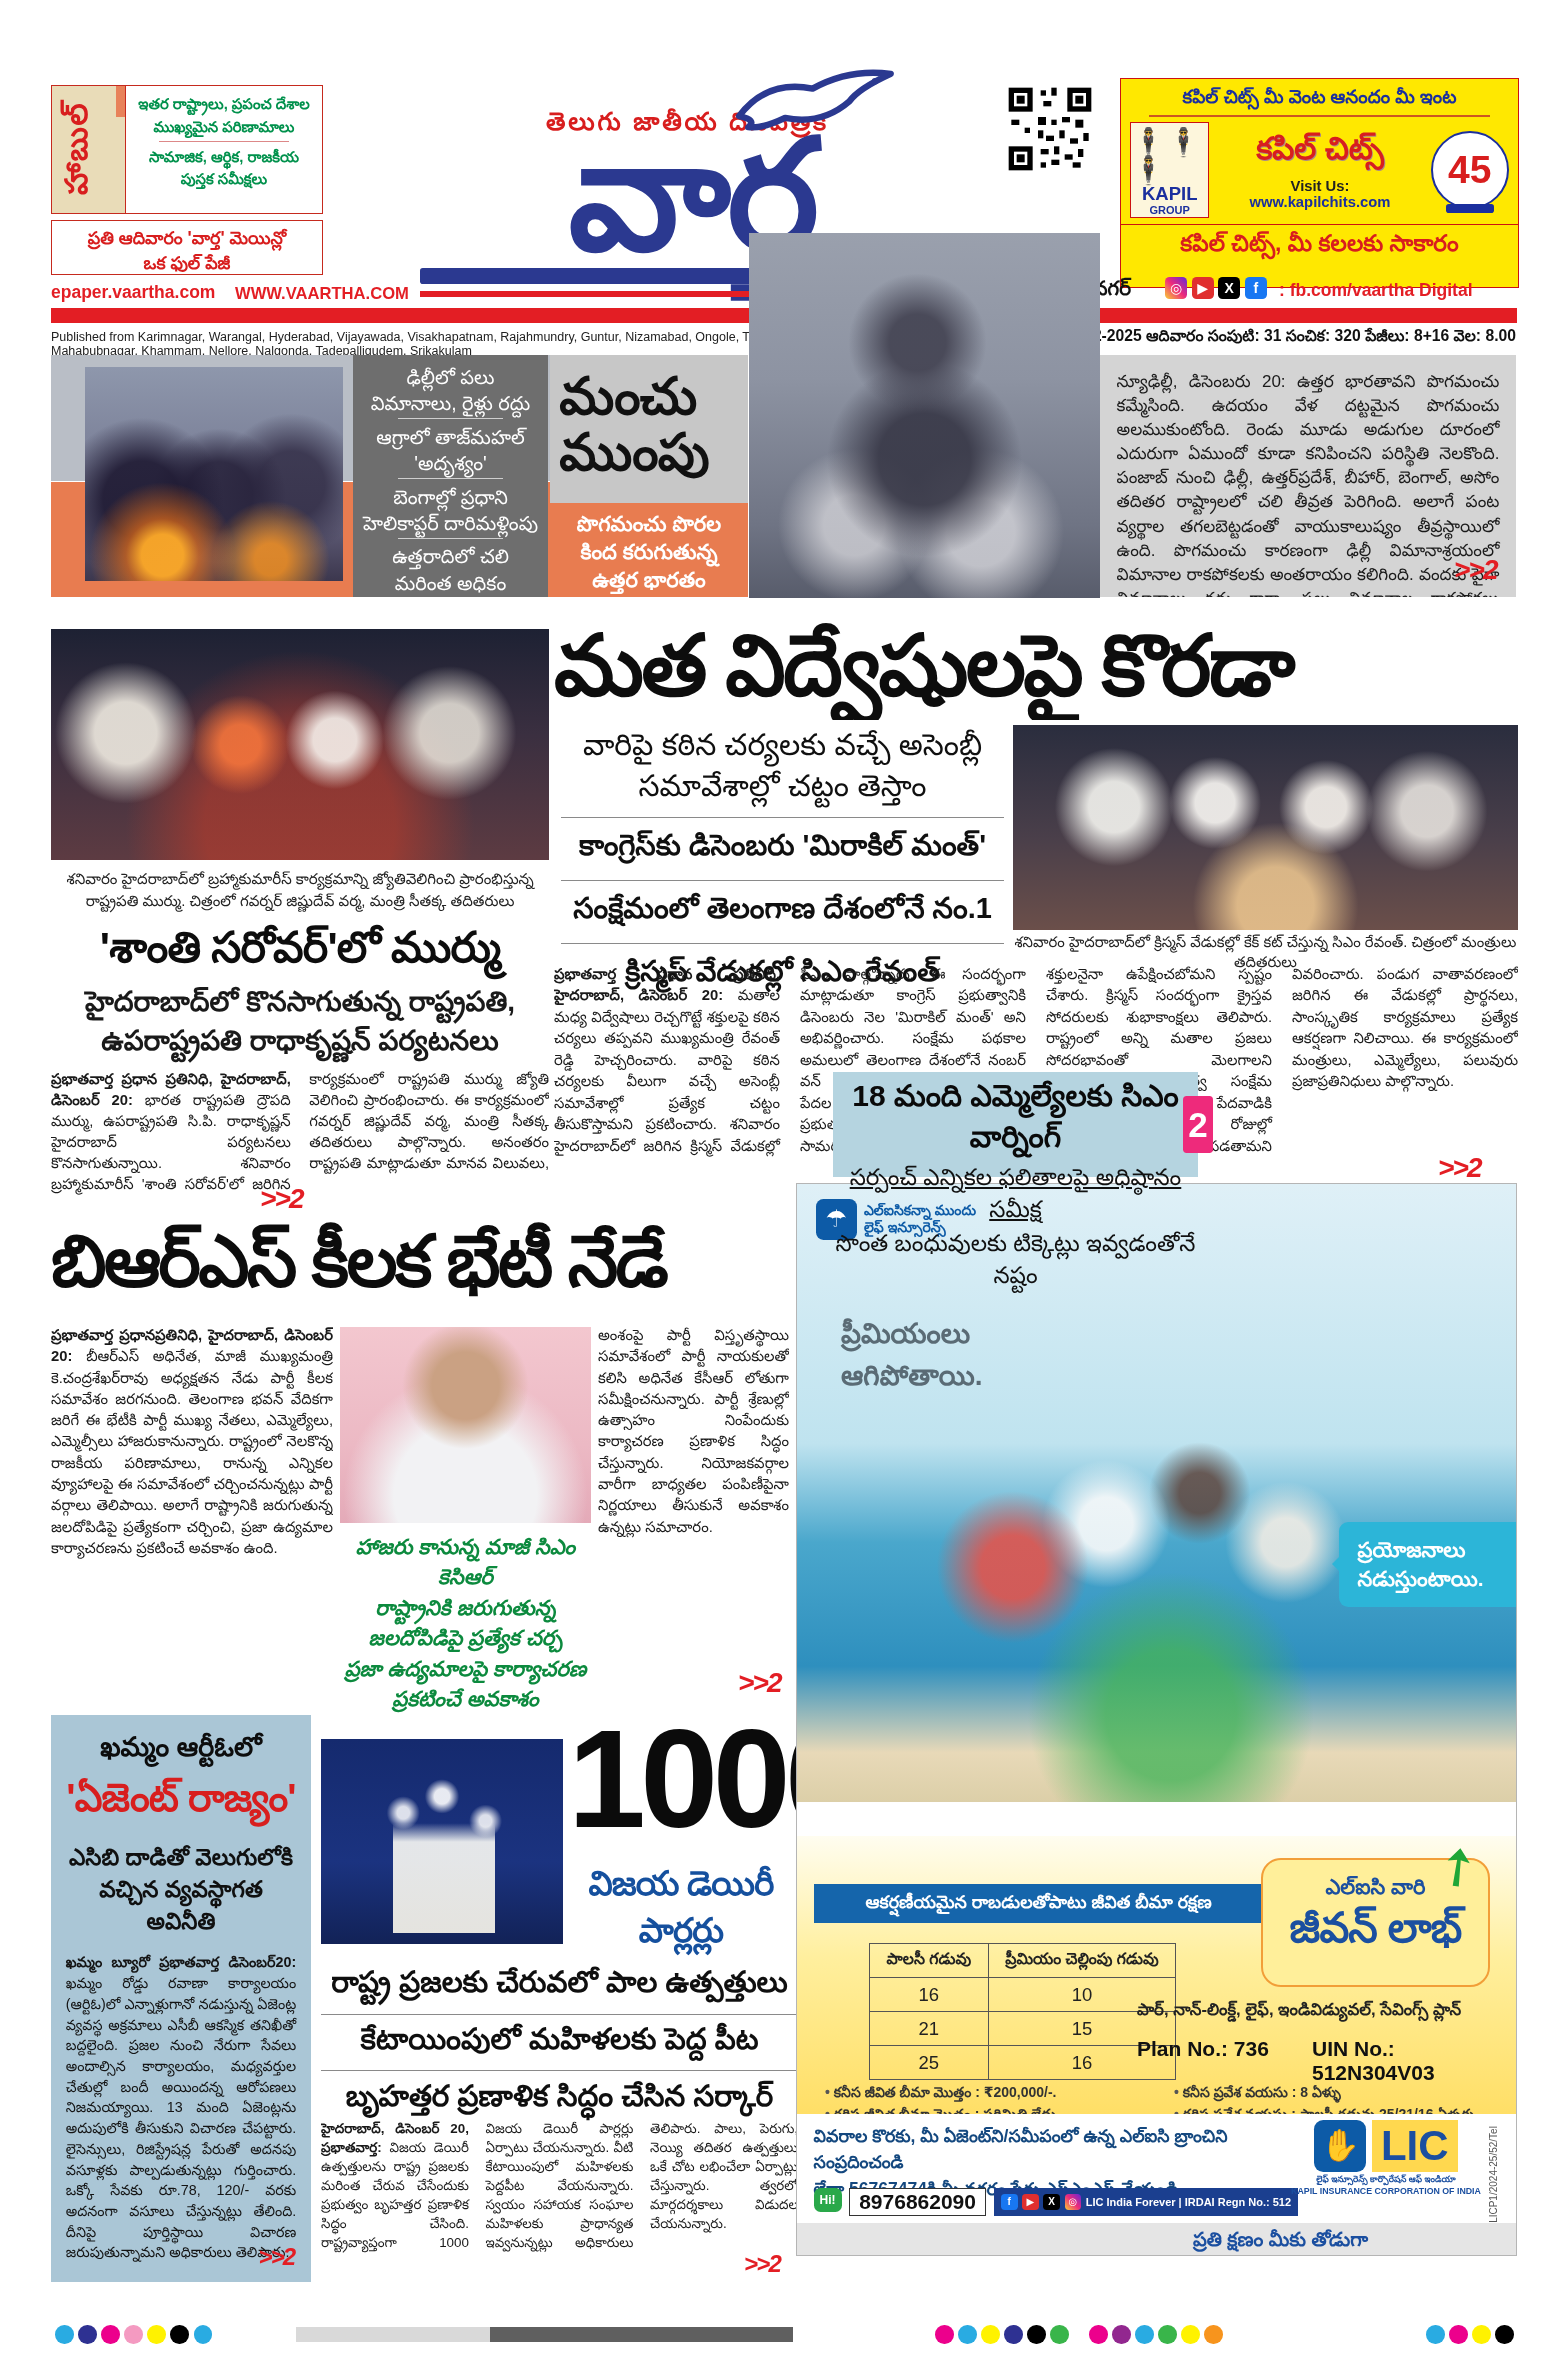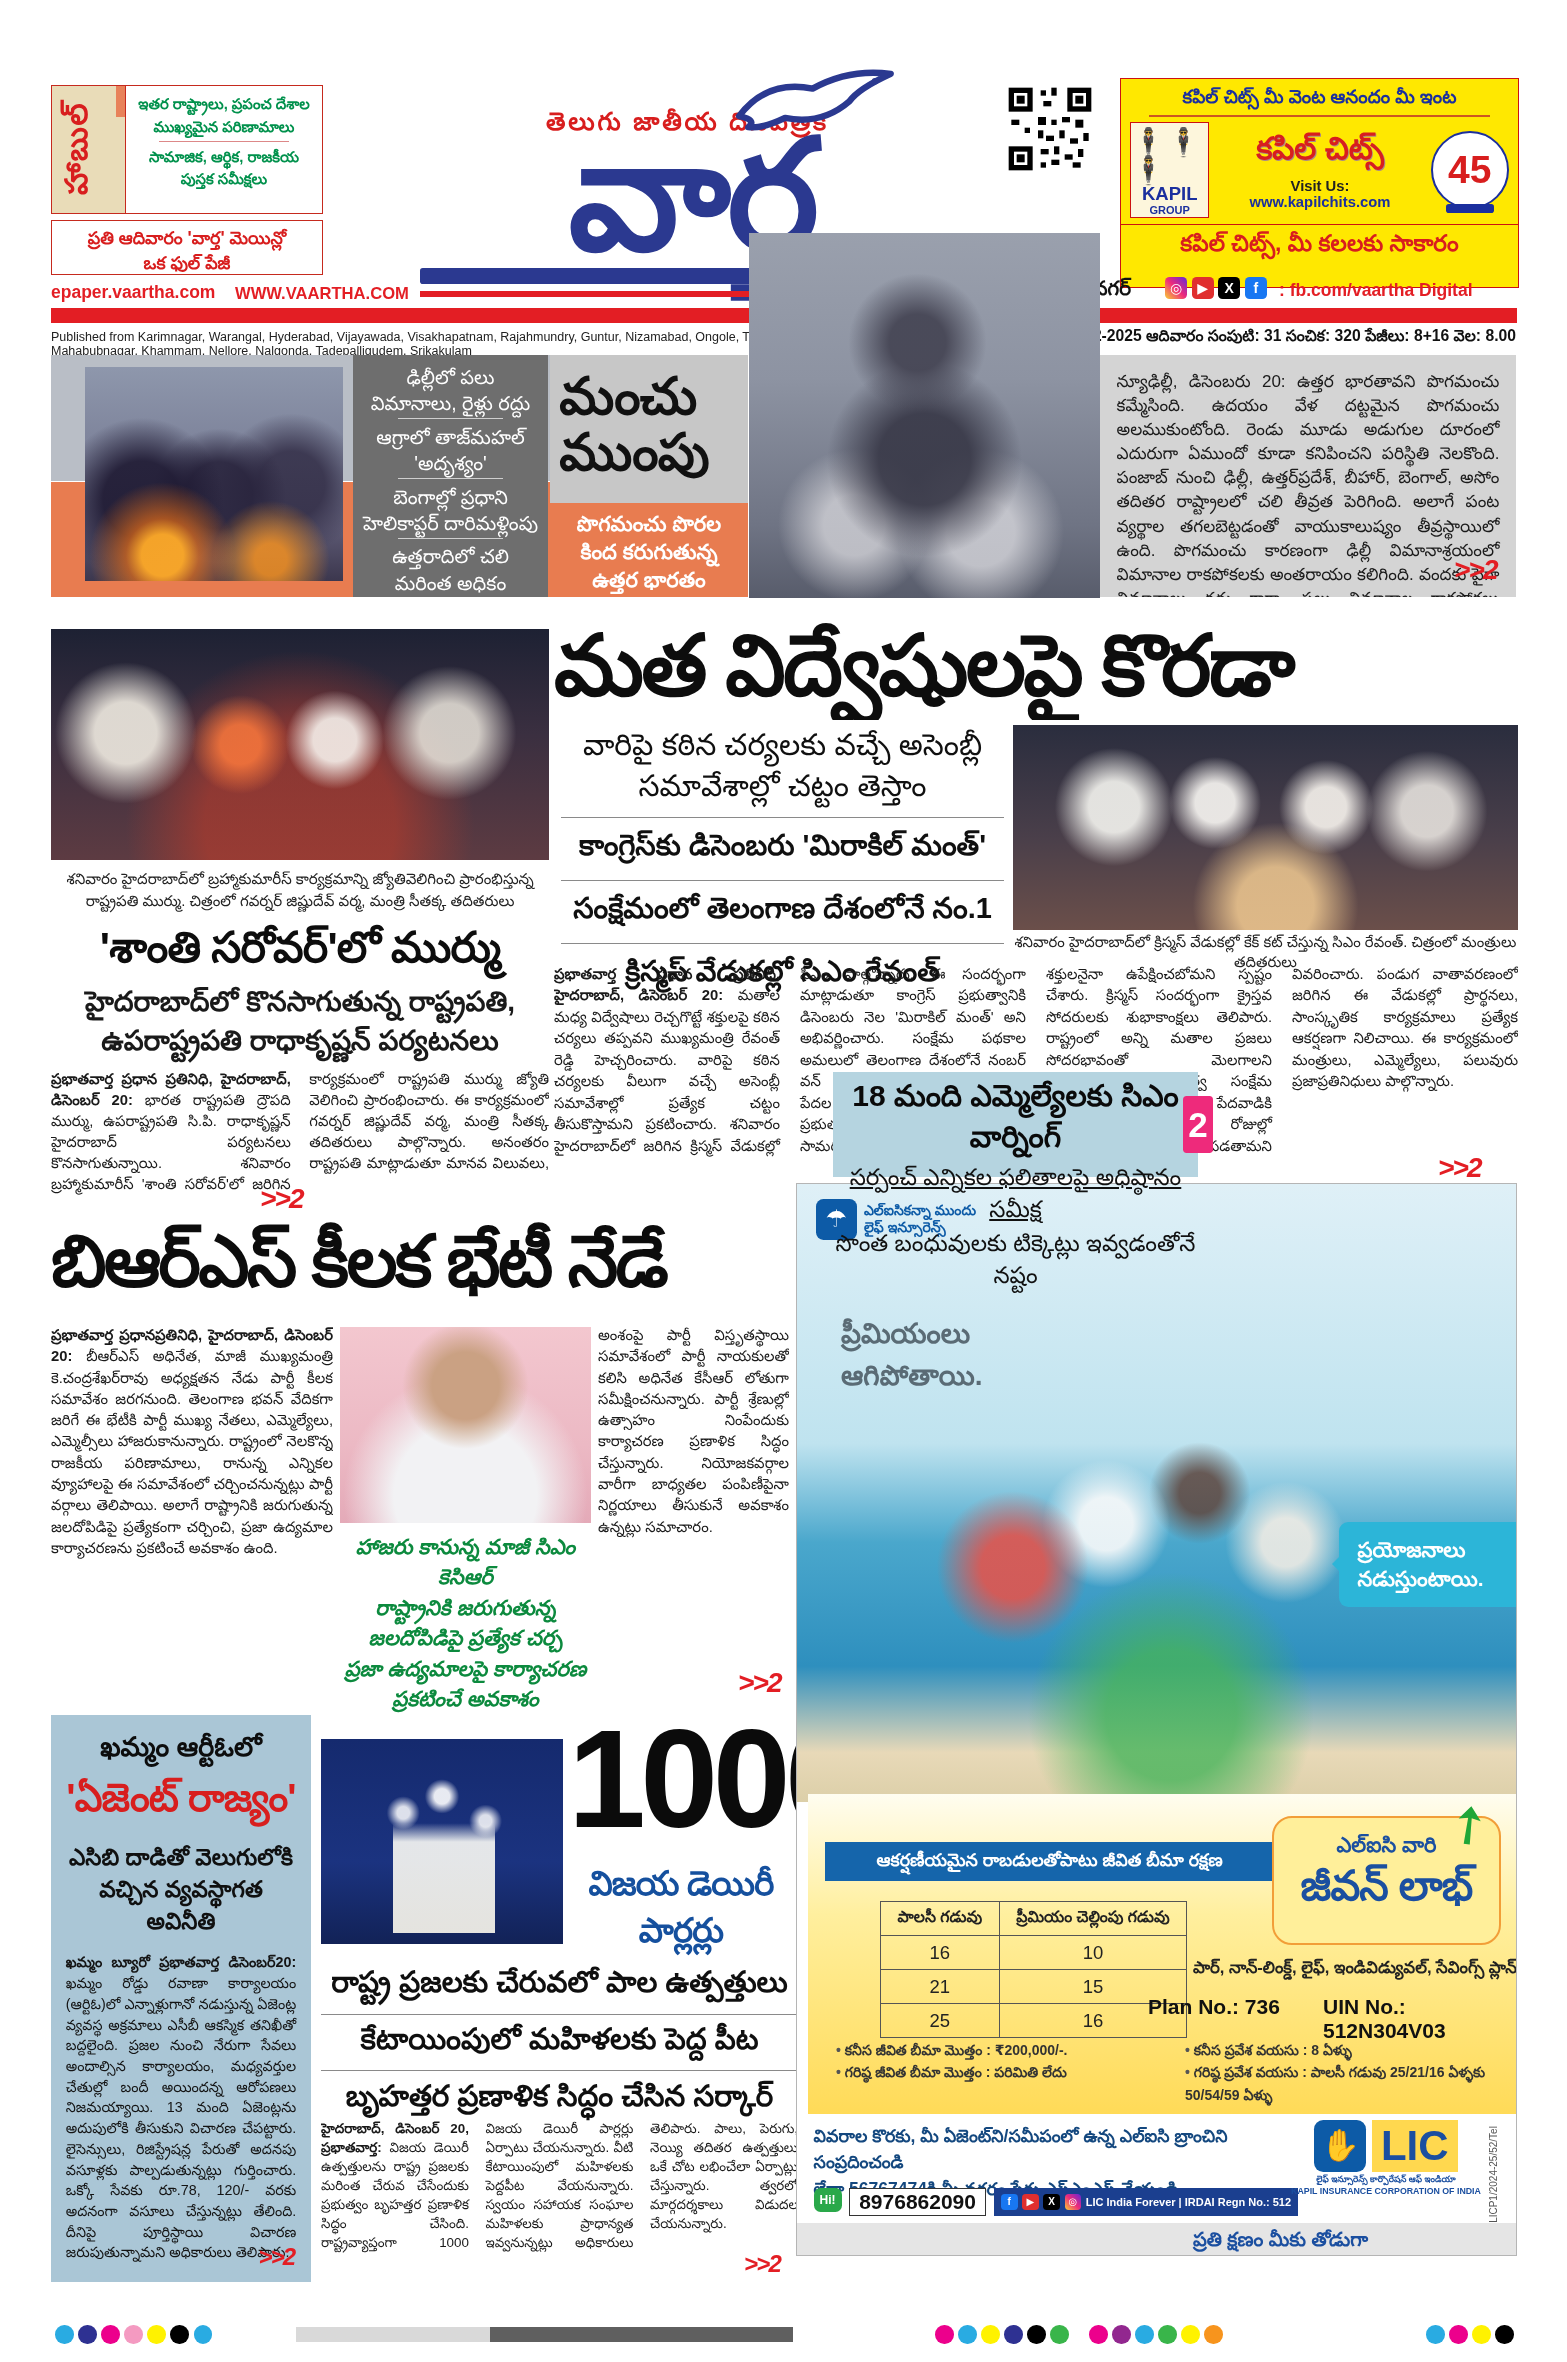--- a/index.html
+++ b/index.html
@@ -158,30 +158,30 @@
       radial-gradient(circle at 56% 50%, rgba(90,60,50,.8) 0 4%, transparent 10%),
       radial-gradient(circle at 68% 58%, rgba(250,240,230,.85) 0 4%, transparent 10%),
       radial-gradient(circle at 52% 86%, rgba(70,180,90,.8) 0 10%, transparent 22%),
       linear-gradient(180deg,#dff0f7 0%, #bfe3ef 42%, #4aa7cc 58%, #2e8fbe 78%, #e8d9b8 92%, #dccfa8 100%); }
   .lic-mini { position:absolute; left:18.5px; top:14.8px; display:flex; gap:7.4px; align-items:center; }
   .lic-mini-ico { width:41px; height:41px; background:#0d5ba7; border-radius:7.4px; color:#fff; font-size:24px; display:flex; align-items:center; justify-content:center; }
   .lic-mini-txt { color:#0d5ba7; font-weight:bold; font-size:14px; line-height:1.25; }
   .lic-premium { position:absolute; left:44px; top:129px; color:#5a6b75; font-weight:bold; font-size:28px; line-height:1.5; }
   .lic-benefit { position:absolute; right:0px; top:338px; width:177px; background:#2cb5d8; color:#fff; font-weight:bold; font-size:21px; line-height:1.4; padding:13px 13px 13px 18.5px; border-radius:9.2px 0 0 9.2px; }
   .lic-benefit:before { content:""; position:absolute; left:-20px; top:50%; transform:translateY(-50%); border:13px solid transparent; border-right:13px solid #2cb5d8; }
-  .lic-yellow { position:absolute; left:0; top:610px; width:719px; height:344px; background:linear-gradient(180deg,#fffdf0 0%, #ffeF9e 35%, #ffd84f 100%);margin-left:11px; }
+  .lic-yellow { position:absolute; left:0; top:652px; width:719px; height:344px; background:linear-gradient(180deg,#fffdf0 0%, #ffeF9e 35%, #ffd84f 100%); }
   .lic-blueband { position:absolute; left:16.6px; top:48px; width:450px; height:39px; background:#1565ab; color:#fff; font-weight:bold; font-size:17.5px; display:flex; align-items:center; justify-content:center; }
   .lic-table { position:absolute; left:72px; top:107px; border-collapse:collapse; }
   .lic-table th, .lic-table td { border:1.8px solid #555; padding:5.5px 16.6px; font-size:18.5px; text-align:center; color:#222; }
   .lic-table th { font-size:15.7px; font-weight:bold; }
   .jeevan-box { position:absolute; right:26px; top:22px; width:229px; height:129px; background:#ffef9a; border:2.8px solid #f29e38; border-radius:20px; text-align:center; padding-top:14.8px; }
   .jeevan-kicker { color:#1b4fa0; font-weight:bold; font-size:21px; }
   .jeevan-name { color:#1b4fa0; font-weight:bold; font-size:42px; letter-spacing:-0.9px; }
   .jeevan-arrow { position:absolute; right:9.2px; top:-24px; font-size:52px; color:#1fa637; transform:rotate(-38deg); font-weight:bold; }
-  .lic-plantype { position:absolute; left:340px; top:164px; width:369px; font-weight:bold; font-size:16.6px; color:#222;text-align:right; }
+  .lic-plantype { position:absolute; left:340px; top:164px; width:369px; font-weight:bold; font-size:16.6px; color:#222; }
   .lic-planno { position:absolute; left:340px; top:201px; font-weight:bold; font-size:21px; color:#111; }
   .lic-uin { position:absolute; left:515px; top:201px; font-weight:bold; font-size:21px; color:#111; }
   .lic-bullets { position:absolute; left:28px; top:245px; width:674px; display:flex; gap:24px; }
   .lic-bul-col { flex:1; }
   .lic-bul { font-size:14px; font-weight:bold; color:#333; line-height:1.6; }
   .lic-bul:before { content:"•  "; color:#555; }
   .lic-white { position:absolute; left:0; top:930px; width:719px; height:109px; background:#fff; }
   .lic-contact { position:absolute; left:16.6px; top:9.2px; width:434px; color:#14487f; font-weight:bold; font-size:17.5px; line-height:1.5; }
   .lic-phone-row { position:absolute; left:16.6px; top:74px; display:flex; gap:7.4px; }
   .hi-bubble { width:28px; height:24px; background:#2aa84a; color:#fff; border-radius:6.5px; font-size:12px; font-weight:bold; display:flex; align-items:center; justify-content:center; }

